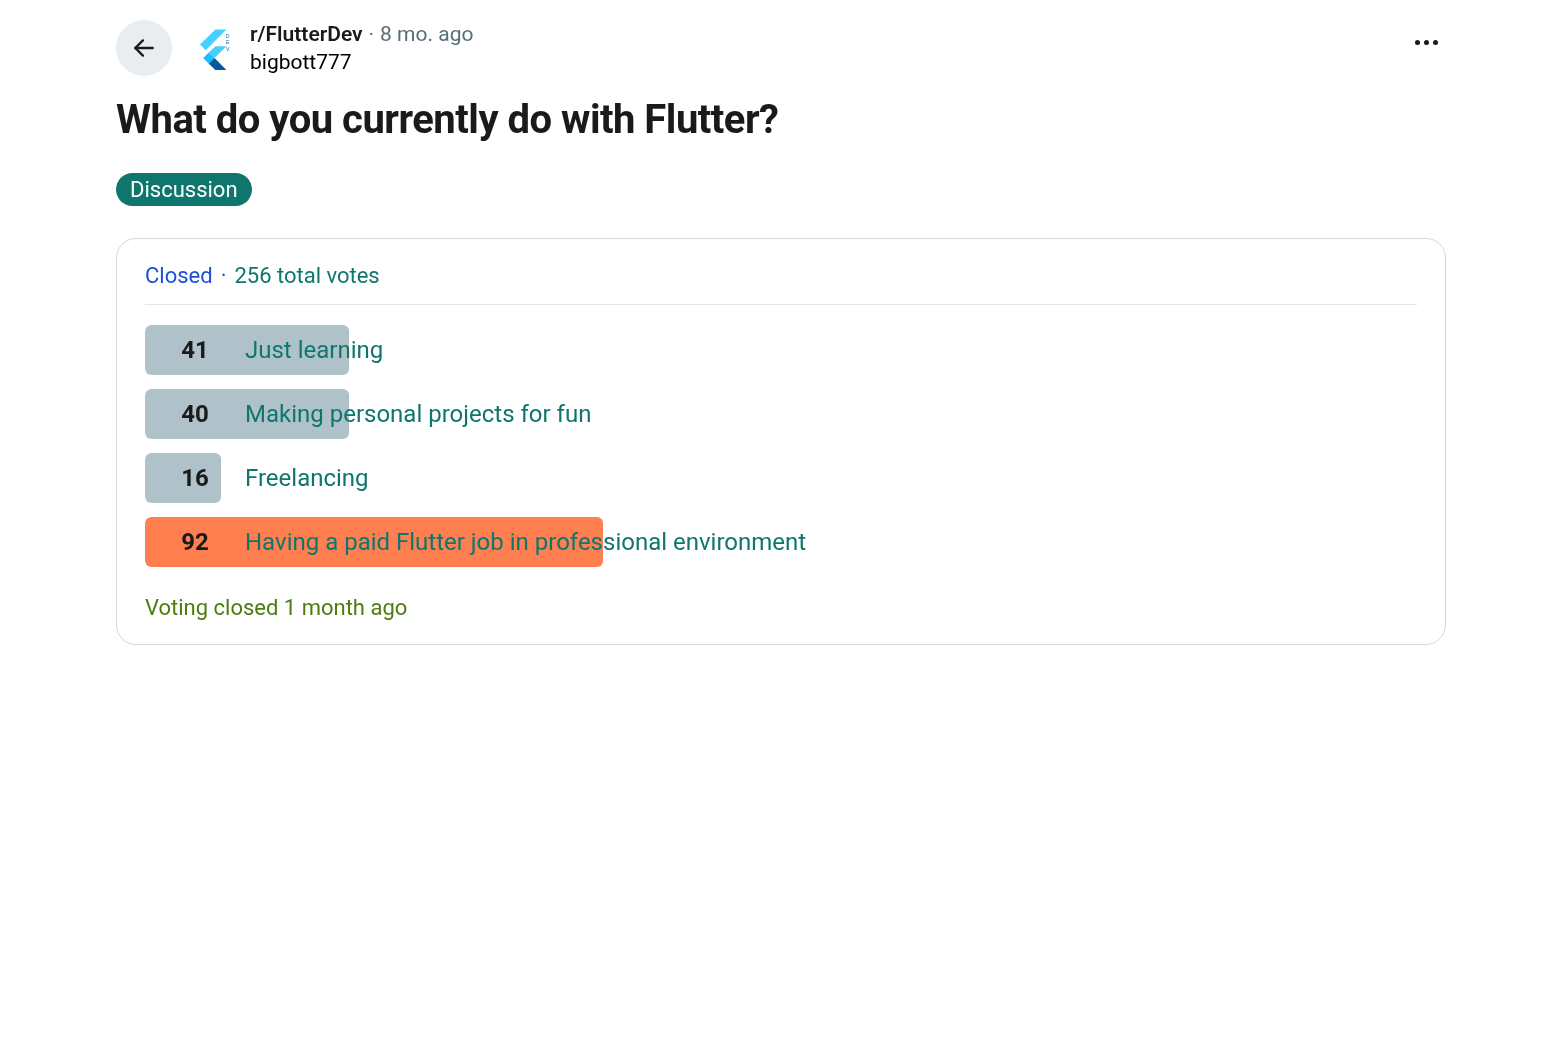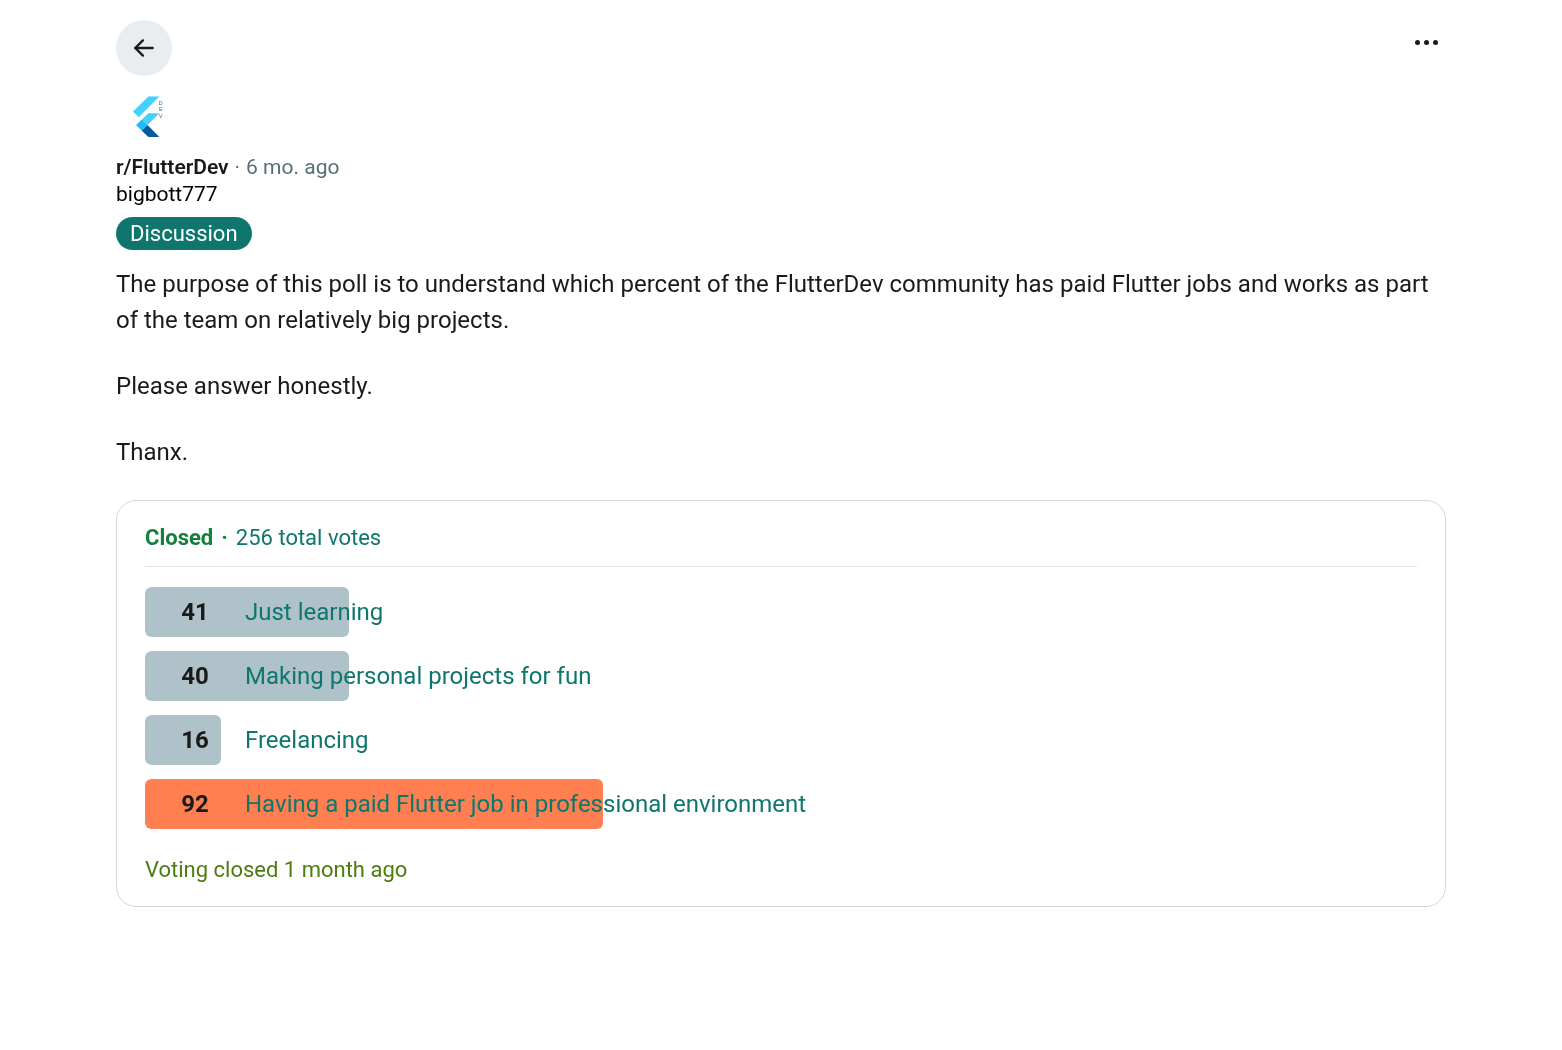--- a/index.html
+++ b/index.html
@@ -12,25 +12,24 @@
       background: #ffffff;
       color: #1a1a1b;
       padding: 20px;
     }
     .container {
       max-width: 1330px;
       margin: 0 auto;
     }
     .post-header {
       display: flex;
-      align-items: flex-start;
+      align-items: flex-end;
       gap: 11px;
       margin-bottom: 8px;
       position: relative;
-      flex-direction: column;
     }
     .back-button {
       width: 56px;
       height: 56px;
       border-radius: 50%;
       background: #eaedef;
       display: flex;
       align-items: center;
       justify-content: center;
       cursor: pointer;
@@ -128,22 +127,21 @@
     .poll-header {
       display: flex;
       align-items: center;
       gap: 8px;
       font-size: 22px;
       padding-bottom: 16px;
       border-bottom: 1px solid #e5e5e5;
       margin-bottom: 20px;
     }
     .poll-status {
-      color: #15803d;
-      font-weight: bold;
+      color: #1d4ed8;
     }
     .poll-totals {
       color: #0f766e;
     }
     .poll-options {
       display: flex;
       flex-direction: column;
       gap: 14px;
     }
     .poll-option {
@@ -207,41 +205,37 @@
         <path d="M 45 86 L 58 73 L 85 100 L 60 100 Z" fill="#08589c"></path>
         <text x="88" y="28" font-size="12" fill="#1a6bb5" font-family="Arial" text-anchor="middle">D</text>
         <text x="88" y="42" font-size="12" fill="#1a6bb5" font-family="Arial" text-anchor="middle">E</text>
         <text x="88" y="56" font-size="12" fill="#1a6bb5" font-family="Arial" text-anchor="middle">V</text>
       </svg>
     </div>
     <div class="header-text">
       <div class="header-top">
         <span class="subreddit-name">r/FlutterDev</span>
         <span class="dot-sep">·</span>
-        <span class="post-time">6 mo. ago</span>
+        <span class="post-time">8 mo. ago</span>
       </div>
       <span class="author">bigbott777</span>
     </div>
     <div class="more-button">
       <span></span>
       <span></span>
       <span></span>
     </div>
   </div>
 
+  <h1 class="post-title">What do you currently do with Flutter?</h1>
 
   <div>
     <span class="flair">Discussion</span>
   </div>
 
-  <div class="post-body">
-    <p>The purpose of this poll is to understand which percent of the FlutterDev community has paid Flutter jobs and works as part of the team on relatively big projects.</p>
-    <p>Please answer honestly.</p>
-    <p>Thanx.</p>
-  </div>
 
   <div class="poll-container">
     <div class="poll-header">
       <span class="poll-status">Closed</span>
       <span class="poll-status">·</span>
       <span class="poll-totals">256 total votes</span>
     </div>
     <div class="poll-options" id="poll-options">
         <div class="poll-option">
           <div class="poll-bar normal" style="width: 16%;"></div>

